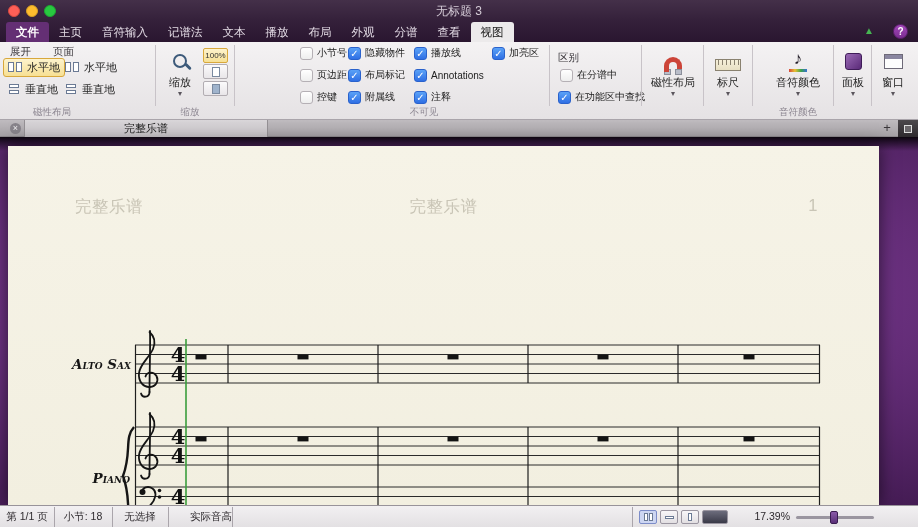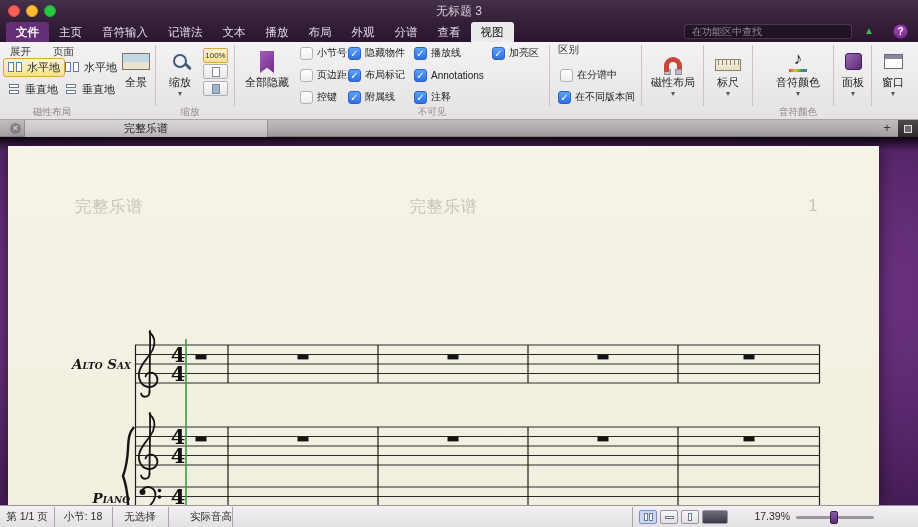--- a/index.html
+++ b/index.html
@@ -158,21 +158,20 @@
       <div class="rtab">记谱法</div>
       <div class="rtab">文本</div>
       <div class="rtab">播放</div>
       <div class="rtab">布局</div>
       <div class="rtab">外观</div>
       <div class="rtab">分谱</div>
       <div class="rtab">查看</div>
       <div class="rtab active">视图</div>
     </div>
 
-    <div id="ribbonsearch">在功能区中查找</div>
     <div id="uptriangle">▲</div>
     <div id="helpbtn">?</div>
   </div>
 
   <div id="ribbon">
 
     <span class="sublabel" style="left:10px;top:3px">展开</span>
     <span class="sublabel" style="left:53px;top:3px">页面</span>
     <div class="viewbtn sel" style="left:3px;top:16px">
       <span class="pg2h">
@@ -195,52 +194,40 @@
         </span>
       <span>水平地</span>
     </div>
     <div class="viewbtn" style="left:60px;top:38px">
       <span class="pg2v">
           <i></i>
           <i></i>
         </span>
       <span>垂直地</span>
     </div>
-    <div class="bigbtn" style="left:118px;width:36px">
-      <span class="icobox">
-          <span class="panoicon"></span>
-        </span>
-      <span>全景</span>
-    </div>
     <div class="grplabel" style="left:0;width:104px">磁性布局</div>
     <div class="divider" style="left:155px"></div>
 
     <div class="bigbtn" style="left:160px;width:40px">
       <span class="icobox">
           <span class="mag"></span>
         </span>
       <span>缩放</span>
       <span class="dd">▾</span>
     </div>
     <div class="minibtn sel" style="left:203px;top:6px">100%</div>
     <div class="minibtn" style="left:203px;top:22px">
         <span class="minipg"></span>
       </div>
     <div class="minibtn" style="left:203px;top:39px">
         <span class="minipg dark"></span>
       </div>
     <div class="grplabel" style="left:158px;width:64px">缩放</div>
     <div class="divider" style="left:234px"></div>
 
-    <div class="bigbtn" style="left:238px;width:58px">
-      <span class="icobox">
-          <span class="flagicon"></span>
-        </span>
-      <span>全部隐藏</span>
-    </div>
     <label class="cb" style="left:300px;top:4px">
       <span class="box"></span>
       <span class="cbl">小节号</span>
       </label>
     <label class="cb" style="left:300px;top:26px">
       <span class="box"></span>
       <span class="cbl">页边距</span>
       </label>
     <label class="cb" style="left:300px;top:48px">
       <span class="box"></span>
@@ -267,31 +254,31 @@
       <span class="cbl">Annotations</span>
       </label>
     <label class="cb" style="left:414px;top:48px">
       <span class="box checked">✓</span>
       <span class="cbl">注释</span>
       </label>
     <label class="cb" style="left:492px;top:4px">
       <span class="box checked">✓</span>
       <span class="cbl">加亮区</span>
       </label>
-    <div class="grplabel" style="left:307px;width:250px">不可见</div>
+    <div class="grplabel" style="left:299px;width:250px">不可见</div>
     <div class="divider" style="left:549px"></div>
 
-    <span class="sublabel" style="left:558px;top:1px">区别</span>
+    <span class="sublabel" style="left:558px;top:9px">区别</span>
     <label class="cb" style="left:560px;top:26px">
       <span class="box"></span>
       <span class="cbl">在分谱中</span>
       </label>
     <label class="cb" style="left:558px;top:48px">
       <span class="box checked">✓</span>
-      <span class="cbl">在不同版本间</span>
+      <span class="cbl">在功能区中查找</span>
       </label>
     <div class="divider" style="left:641px"></div>
 
     <div class="bigbtn" style="left:644px;width:58px">
       <span class="icobox">
           <span class="magnet">
             <span class="arc"></span>
           </span>
         </span>
       <span>磁性布局</span>
@@ -424,21 +411,21 @@
             <rect x="289.5" y="290.8" width="11" height="4.6"></rect>
           <rect x="439.5" y="290.8" width="11" height="4.6"></rect>
             <rect x="589.5" y="290.8" width="11" height="4.6"></rect>
           <rect x="735.5" y="290.8" width="11" height="4.6"></rect>
         </g>
 
         <line x1="178" y1="193" x2="178" y2="359" stroke="#3a9e3c" stroke-width="1.6"></line>
       </svg>
 
       <div class="instlabel" style="left:59px;top:210px">Alto Sax</div>
-      <div class="instlabel" style="left:58px;top:344px">Piano</div>
+      <div class="instlabel" style="left:58px;top:324px">Piano</div>
     </div>
   </div>
 
   <div id="statusbar">
     <div class="seg" style="left:0;width:54px">第 1/1 页</div>
     <div class="segdiv" style="left:54px"></div>
     <div class="seg" style="left:54px;width:58px">小节: 18</div>
     <div class="segdiv" style="left:112px"></div>
     <div class="seg" style="left:112px;width:56px">无选择</div>
     <div class="segdiv" style="left:168px"></div>

